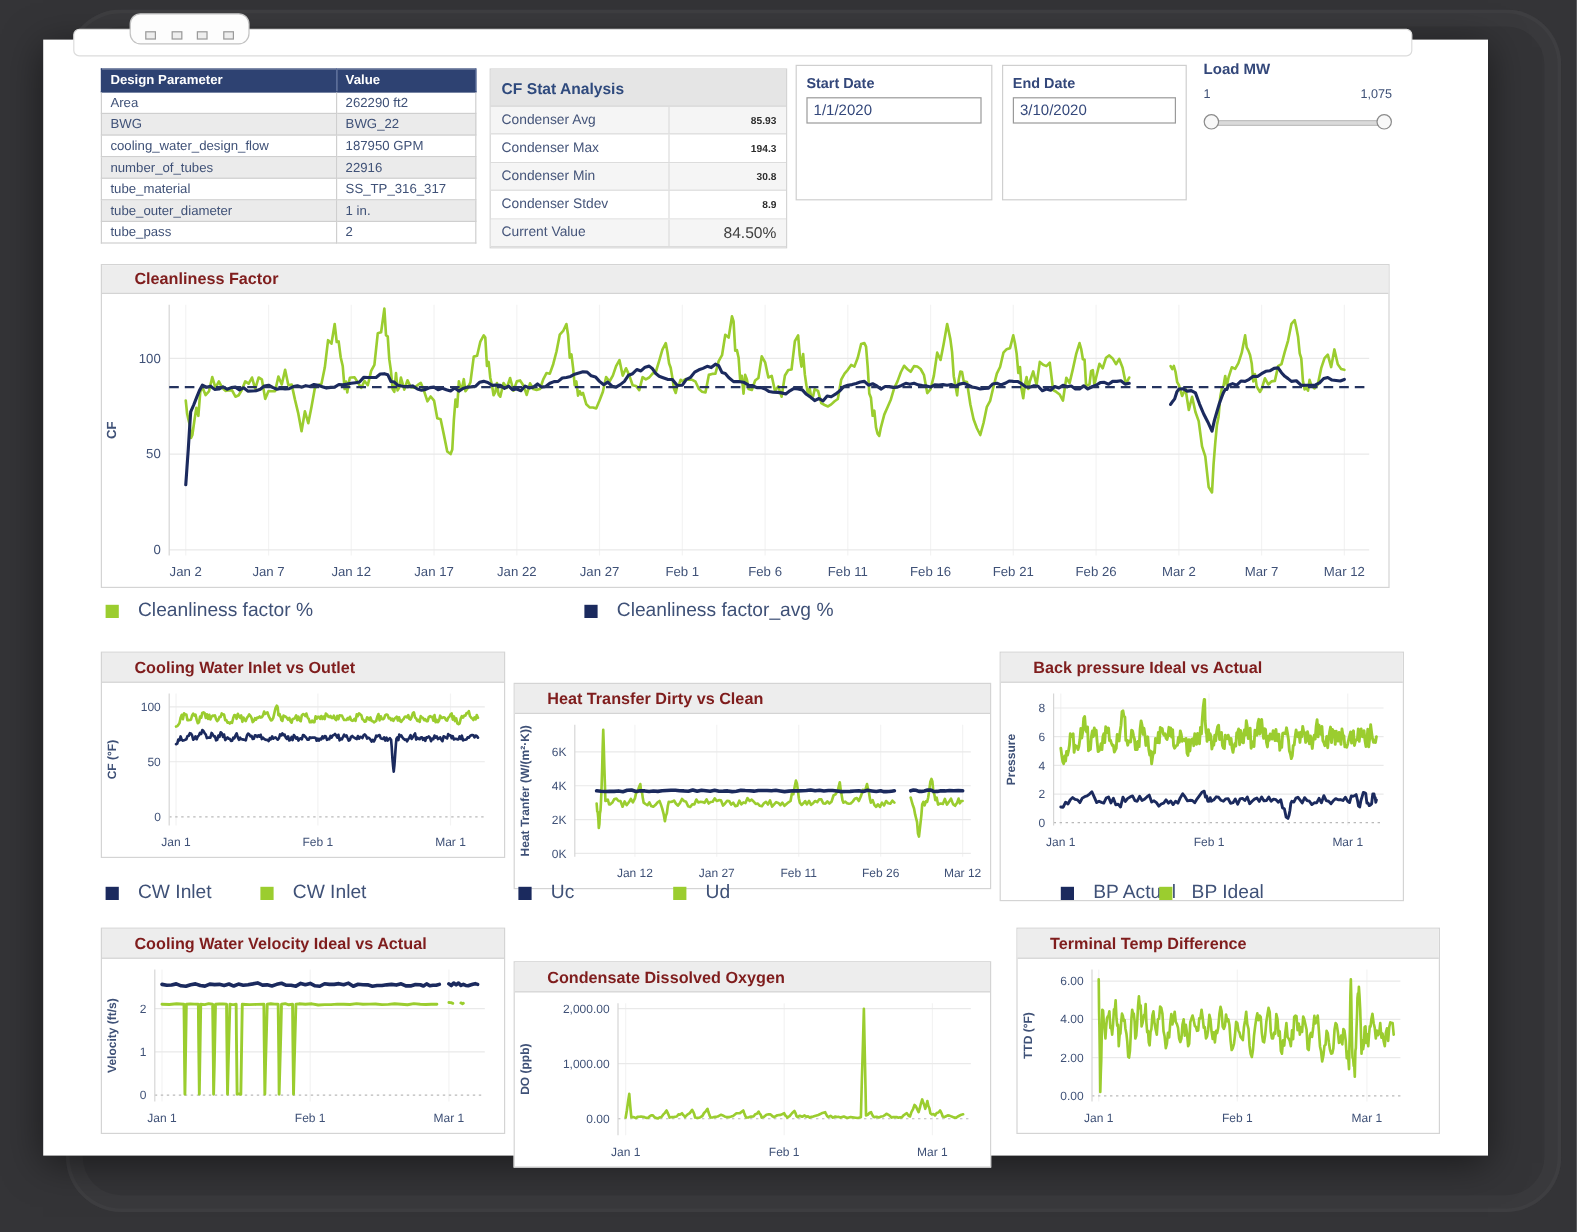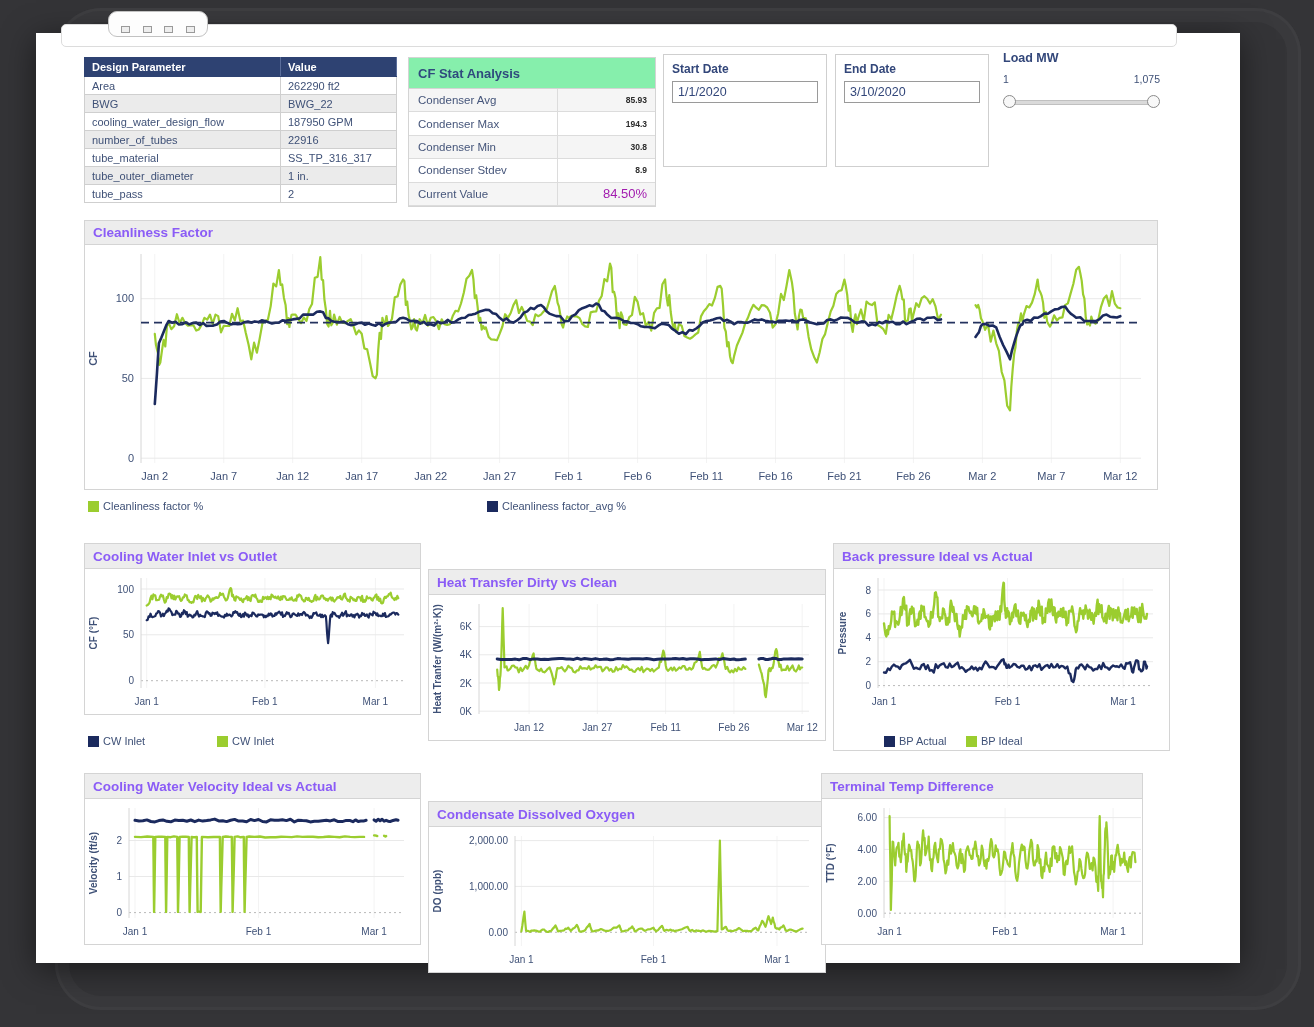--- a/index.html
+++ b/index.html
@@ -14,47 +14,47 @@
   .topbar-pill{position:absolute;left:46px;top:-14px;width:100px;height:26px;border:1px solid #c2c2c2;border-radius:9px;background:#fdfdfd;display:flex;align-items:flex-end;justify-content:space-evenly;padding-bottom:3px}
   .topbar-pill .sq{width:9px;height:7px;border:1px solid #9a9a9a;background:#eee}
   
   .design-table{position:absolute;left:48px;top:24px;width:313px;border-collapse:collapse;font-size:11px;color:#3f5177}
   .design-table th{background:#2e4272;color:#fff;text-align:left;font-size:11px;padding:3px 7px;border:1px solid #2e4272;border-right-color:#5a6d9a}
   .design-table td{padding:2.5px 7px;border:1px solid #cfcfcf}
   .design-table tr:nth-child(even) td{background:#ebebeb}
   .design-table td:first-child{width:196px}
   
   .cfstat{position:absolute;left:372px;top:24px;width:248px;height:150px;border:1px solid #d4d4d4;background:#fff}
-  .cfstat .cfstat-title{height:31px;background:#86efac;border-bottom:1px solid #d4d4d4;font-size:13px;font-weight:bold;color:#2f4a7d;display:flex;align-items:center;padding-left:9px}
+  .cfstat .cfstat-title{height:31px;background:#e5e5e5;border-bottom:1px solid #d4d4d4;font-size:13px;font-weight:bold;color:#2f4a7d;display:flex;align-items:center;padding-left:9px}
   .cfstat-row{display:flex;align-items:center;height:23.4px;border-bottom:1px solid #dcdcdc;font-size:11.5px;color:#45557a}
   .cfstat-row:nth-child(odd){background:#f5f5f5}
   .cfstat-row .lbl{flex:0 0 60%;padding-left:9px}
   .cfstat-row .val{flex:1;padding-right:8px;font-weight:bold;font-size:8.5px;color:#2b2b2b;border-left:1px solid #dcdcdc;height:100%;display:flex;align-items:center;justify-content:flex-end}
-  .cfstat-row.large .val{font-size:13px;font-weight:normal;color:#a21caf}
+  .cfstat-row.large .val{font-size:13px;font-weight:normal;color:#404040}
   
   .datecard{position:absolute;top:21px;height:113px;border:1px solid #cfcfcf;background:#fff;padding:7px 8px}
   .datecard .dlabel{font-size:12px;font-weight:bold;color:#33477a;margin-bottom:5px}
   .datecard input{width:100%;height:22px;border:1px solid #9a9a9a;font-size:12.5px;color:#33477a;padding-left:5px;font-family:"Liberation Sans",sans-serif}
   
   .loadmw{position:absolute;left:967px;top:18px;width:157px}
   .loadmw .dlabel{font-size:12.5px;font-weight:bold;color:#33477a}
   .mwrange{display:flex;justify-content:space-between;font-size:10.5px;color:#3f5177;margin-top:8px}
   .slider{position:relative;margin-top:10px;height:14px}
   .slider .track{position:absolute;left:4px;right:4px;top:5px;height:5px;background:#dadada;border:1px solid #c0c0c0;border-radius:3px}
   .slider .handle{position:absolute;top:0;width:13px;height:13px;border-radius:50%;background:#f8f8f8;border:1.5px solid #8a8a8a}
   .slider .handle.left{left:0}
   .slider .handle.right{right:0}
   
   .card{position:absolute;border:1px solid #d4d4d4;background:#fff}
-  .card .titlebar{height:24px;background:#ededed;border-bottom:1px solid #d4d4d4;display:flex;align-items:center;padding-left:8px;font-size:13.5px;font-weight:bold;color:#8b5cf6}
+  .card .titlebar{height:24px;background:#ededed;border-bottom:1px solid #d4d4d4;display:flex;align-items:center;padding-left:27px;font-size:13.5px;font-weight:bold;color:#7f1d1d}
   .card.small .titlebar{height:25px}
   .plot{position:absolute;left:0;right:0;bottom:0;top:24px}
   .card.small .plot{top:25px}
   .legend-row{position:absolute;height:16px}
-  .legend-item{position:absolute;display:flex;align-items:center;gap:4px;font-size:11px;color:#3f5177;white-space:nowrap}
+  .legend-item{position:absolute;display:flex;align-items:center;gap:16px;font-size:16px;color:#3f5177;white-space:nowrap}
   .chip{width:11px;height:11px;flex:0 0 11px}
   svg text{font-family:"Liberation Sans",sans-serif}
 </style>
 </head>
 <body>
 
 <div class="frame-hint"></div>
 <div class="page">
 
   <div class="topbar">
@@ -263,20 +263,30 @@
           <text x="100.1" y="136" text-anchor="middle" font-size="10" fill="#3f5177">Jan 12</text>
           <text x="168.3" y="136" text-anchor="middle" font-size="10" fill="#3f5177">Jan 27</text>
           <text x="236.6" y="136" text-anchor="middle" font-size="10" fill="#3f5177">Feb 11</text>
           <text x="304.9" y="136" text-anchor="middle" font-size="10" fill="#3f5177">Feb 26</text>
           <text x="373.2" y="136" text-anchor="middle" font-size="10" fill="#3f5177">Mar 12</text>
           <text x="12" y="64.0" transform="rotate(-90 12 64.0)" text-anchor="middle" font-size="10" font-weight="bold" fill="#3f5177">Heat Tranfer (W/(m²·K))</text>
           <path d="M68.2,74.6L68.7,81.2L69.1,81.7L69.6,87.5L70.0,95.0L70.5,91.7L70.9,83.2L71.4,80.5L71.8,73.9L72.3,61.7L72.8,45.4L73.2,29.2L73.7,13.2L74.1,25.3L74.6,43.5L75.0,55.7L75.5,72.5L76.5,72.1L77.5,71.3L78.6,75.4L79.6,75.3L81.3,73.8L83.0,70.8L84.7,70.5L86.4,72.5L88.1,72.6L89.8,77.3L91.5,72.9L93.2,76.0L94.9,73.8L96.7,70.8L98.4,73.7L100.1,70.3L101.2,65.3L102.3,65.1L103.5,61.0L104.6,58.4L105.3,65.0L106.0,65.1L106.7,70.3L107.4,73.9L108.9,75.0L110.5,76.0L112.1,73.7L113.7,76.7L115.4,77.3L117.1,75.9L118.8,73.8L120.6,72.5L121.7,75.3L122.8,78.6L124.0,83.2L125.1,89.4L125.9,84.9L126.7,82.8L127.5,76.8L128.3,73.2L129.8,73.3L131.2,73.0L132.7,72.1L134.2,74.6L135.9,76.4L137.6,74.3L139.3,70.8L141.0,72.5L142.7,73.1L144.4,76.8L146.2,77.5L147.9,75.3L149.6,75.3L151.3,71.3L153.0,73.7L154.7,73.2L156.4,73.3L158.1,74.0L159.8,71.2L161.5,74.6L163.2,73.3L164.9,73.1L166.6,70.3L168.3,72.5L170.1,71.8L171.8,71.9L173.5,76.3L175.2,74.6L176.9,72.4L178.6,72.5L180.3,75.5L182.0,73.9L183.7,76.8L185.4,76.4L187.1,72.2L188.8,75.3L190.5,73.7L192.2,74.2L193.9,70.1L195.7,72.5L197.4,71.3L199.1,73.0L200.8,75.0L202.5,74.6L204.2,76.5L205.9,76.8L207.6,74.4L209.3,73.2L211.0,75.4L212.7,72.0L214.4,77.1L216.1,75.3L217.8,73.5L219.6,74.1L221.3,76.0L223.0,73.9L224.7,76.5L226.4,75.0L228.1,73.6L229.8,72.5L230.9,66.3L232.1,66.8L233.2,60.9L234.3,55.5L235.1,57.9L235.9,63.4L236.7,70.2L237.5,73.9L239.0,75.8L240.5,74.4L242.0,72.6L243.4,75.3L245.2,72.4L246.9,75.7L248.6,74.3L250.3,72.5L252.0,73.5L253.7,71.0L255.4,71.1L257.1,74.6L258.8,74.7L260.5,72.8L262.2,74.6L263.9,73.2L265.6,67.9L267.3,66.9L269.1,64.0L270.8,56.9L271.6,63.2L272.4,67.7L273.1,72.1L273.9,73.9L275.4,73.0L276.9,74.4L278.4,74.8L279.9,74.6L281.6,73.0L283.3,70.7L285.0,70.0L286.7,72.5L288.4,68.6L290.1,63.2L291.8,64.4L293.5,58.4L294.3,62.4L295.1,65.2L295.9,70.5L296.7,73.9L298.2,71.8L299.7,75.9L301.1,77.4L302.6,75.3L304.3,77.4L306.0,73.9L307.7,76.2L309.4,72.5L311.2,74.4L312.9,74.7L314.6,72.2L316.3,73.9M329.9,69.6L330.8,72.9L331.8,76.3L332.7,78.7L333.6,83.7L334.4,86.9L335.2,89.9L336.0,99.7L336.8,102.1L337.4,96.9L338.1,90.8L338.8,84.4L339.5,75.3L340.5,73.2L341.5,76.2L342.6,72.8L343.6,73.2L344.5,69.6L345.4,63.2L346.3,56.4L347.2,54.1L348.0,56.3L348.8,64.9L349.6,66.8L350.4,71.8L351.6,69.7L352.7,75.5L353.8,74.9L355.0,74.6L356.7,75.0L358.4,70.8L360.1,75.5L361.8,73.2L363.5,70.5L365.2,75.1L366.9,76.5L368.6,73.9L369.8,70.5L370.9,74.4L372.0,72.6L373.2,72.5" fill="none" stroke="#9bcd2f" stroke-width="2.2" stroke-linejoin="round" stroke-linecap="round"></path>
           <path d="M68.2,64.0L71.8,64.4L75.5,64.6L79.1,64.5L82.8,64.5L86.4,64.1L90.1,64.8L93.7,63.6L97.3,63.4L101.0,64.6L104.6,63.9L108.3,64.1L111.9,64.6L115.5,64.2L119.2,64.5L122.8,64.0L126.5,63.8L130.1,63.6L133.8,63.6L137.4,64.0L141.0,64.1L144.7,64.4L148.3,63.3L152.0,64.4L155.6,63.5L159.2,63.9L162.9,64.4L166.5,63.6L170.2,64.4L173.8,64.3L177.4,64.1L181.1,64.7L184.7,64.4L188.4,63.6L192.0,63.8L195.7,63.9L199.3,64.3L202.9,63.7L206.6,63.8L210.2,63.7L213.9,64.0L217.5,63.5L221.1,64.1L224.8,64.7L228.4,64.3L232.1,64.0L235.7,64.1L239.4,63.9L243.0,63.8L246.6,63.4L250.3,63.9L253.9,63.6L257.6,64.2L261.2,63.8L264.8,63.7L268.5,64.1L272.1,64.7L275.8,64.6L279.4,64.5L283.0,64.2L286.7,63.9L290.3,64.6L294.0,63.6L297.6,64.1L301.3,64.6L304.9,64.0L307.2,64.7L309.4,64.7L311.7,64.6L314.0,64.3L316.3,64.0M329.9,64.0L332.2,63.4L334.5,63.6L336.8,64.5L339.0,64.5L341.3,64.1L344.0,63.3L346.8,63.4L349.5,64.6L352.2,64.5L355.0,63.9L358.6,64.1L362.2,63.8L365.9,63.9L369.5,63.7L373.2,64.0" fill="none" stroke="#1b2a5e" stroke-width="3" stroke-linejoin="round" stroke-linecap="round"></path>
         </svg></div>
   </div>
+  <div class="legend-row" style="left:392px;top:702px;width:398px">
+      <span class="legend-item" style="left: 4px;">
+        <span class="chip" style="background: rgb(27, 42, 94);"></span>
+        <span>Uc</span>
+      </span>
+      <span class="legend-item" style="left: 133px;">
+        <span class="chip" style="background: rgb(155, 205, 47);"></span>
+        <span>Ud</span>
+      </span>
+    </div>
 
   <div class="card small" style="left:797px;top:510px;width:337px;height:208px">
     <div class="titlebar">Back pressure Ideal vs Actual</div>
     <div class="plot"><svg width="335" height="145" viewBox="0 0 335 145" xmlns="http://www.w3.org/2000/svg">
           <line x1="50.0" y1="9" x2="50.0" y2="119" stroke="#f3f3f3" stroke-width="1"></line>
           <line x1="173.5" y1="9" x2="173.5" y2="119" stroke="#f3f3f3" stroke-width="1"></line>
           <line x1="289.1" y1="9" x2="289.1" y2="119" stroke="#f3f3f3" stroke-width="1"></line>
           <line x1="44" y1="116.6" x2="319" y2="116.6" stroke="#b9b9b9" stroke-width="1" stroke-dasharray="2 3"></line>
           <line x1="44" y1="92.7" x2="319" y2="92.7" stroke="#e9e9e9" stroke-width="1"></line>
           <line x1="44" y1="68.8" x2="319" y2="68.8" stroke="#e9e9e9" stroke-width="1"></line>
@@ -343,21 +353,21 @@
           <text x="79" y="62.9" text-anchor="end" font-size="10" fill="#3f5177">1,000.00</text>
           <text x="79" y="17.1" text-anchor="end" font-size="10" fill="#3f5177">2,000.00</text>
           <text x="92.4" y="136" text-anchor="middle" font-size="10" fill="#3f5177">Jan 1</text>
           <text x="224.5" y="136" text-anchor="middle" font-size="10" fill="#3f5177">Feb 1</text>
           <text x="348.0" y="136" text-anchor="middle" font-size="10" fill="#3f5177">Mar 1</text>
           <text x="12" y="64.0" transform="rotate(-90 12 64.0)" text-anchor="middle" font-size="10" font-weight="bold" fill="#3f5177">DO (ppb)</text>
           <path d="M92.4,104.3L93.4,98.2L94.4,90.8L95.4,84.6L95.9,91.2L96.5,97.8L97.1,103.9L98.4,103.8L99.6,104.1L100.9,104.8L102.3,103.6L103.8,103.6L105.2,103.4L106.6,103.6L108.0,103.9L109.4,104.6L110.9,104.7L112.3,103.4L113.7,102.5L115.1,102.5L116.5,104.1L118.0,104.8L119.4,105.0L120.8,104.0L122.2,103.9L123.6,101.9L125.1,100.4L126.5,98.4L127.3,100.2L128.2,102.2L129.0,104.3L131.0,103.9L133.0,103.7L135.0,103.4L136.4,101.7L137.8,101.8L139.3,100.7L140.1,102.0L141.0,102.6L141.8,103.9L143.8,101.8L145.8,100.6L147.8,97.9L148.6,99.3L149.5,101.4L150.3,104.3L152.3,104.6L154.3,104.2L156.3,103.0L157.7,100.5L159.1,99.1L160.6,97.0L161.4,99.9L162.3,102.5L163.1,104.3L165.1,104.1L167.1,103.7L169.1,103.4L170.5,102.7L171.9,102.0L173.3,102.5L174.8,103.4L176.2,103.8L177.6,103.9L179.0,103.9L180.4,103.5L181.9,103.0L184.7,100.7L187.6,100.6L190.4,98.4L191.2,100.7L192.1,103.0L192.9,104.3L194.9,104.1L196.9,103.5L198.9,103.4L200.3,101.6L201.8,101.2L203.2,99.3L204.0,101.0L204.9,101.9L205.7,104.3L207.7,103.7L209.7,102.0L211.7,101.6L213.1,101.6L214.5,103.0L216.0,103.9L218.8,102.4L221.6,102.1L224.5,100.7L225.3,102.5L226.2,103.1L227.0,104.3L229.0,103.1L231.0,100.7L233.0,98.8L233.9,100.5L234.7,103.0L235.6,103.9L237.5,102.8L239.5,103.6L241.5,102.5L242.9,103.7L244.4,103.3L245.8,104.3L247.2,103.6L248.6,103.5L250.0,103.0L252.9,102.2L255.7,100.8L258.6,99.8L259.4,101.5L260.3,103.1L261.1,103.9L263.1,102.9L265.1,104.4L267.1,103.4L268.5,103.8L269.9,103.7L271.3,104.3L274.2,103.4L277.0,104.7L279.9,103.9L282.7,104.2L285.6,104.7L288.4,104.1L289.2,73.6L290.1,43.8L290.9,13.6L291.5,43.7L292.1,72.2L292.7,102.5L294.1,102.0L295.5,100.5L296.9,99.8L297.8,101.9L298.6,103.3L299.5,103.9L301.5,103.6L303.4,104.2L305.4,103.4L306.9,103.2L308.3,102.3L309.7,101.1L311.1,101.8L312.5,102.8L314.0,104.3L315.4,103.8L316.8,103.9L318.2,103.9L319.6,104.4L321.1,104.0L322.5,104.1L323.9,102.5L325.3,101.5L326.7,100.7L327.6,101.9L328.4,103.1L329.3,103.4L330.6,99.6L331.9,97.2L333.1,93.8L334.3,95.1L335.4,97.5L336.5,99.8L337.5,96.5L338.5,92.4L339.5,89.2L340.4,92.0L341.2,93.9L342.1,97.0L342.6,94.8L343.2,93.2L343.8,90.6L344.6,94.4L345.5,96.6L346.3,100.7L347.6,101.7L348.9,101.4L350.2,102.5L351.6,100.5L353.0,100.1L354.4,98.4L355.1,99.6L355.9,101.4L356.6,103.4L358.0,103.9L359.4,103.2L360.8,102.5L362.2,102.7L363.7,103.3L365.1,103.9L366.5,104.4L367.9,104.3L369.3,103.4L370.8,102.6L372.2,101.9L373.6,101.6" fill="none" stroke="#9bcd2f" stroke-width="2.2" stroke-linejoin="round" stroke-linecap="round"></path>
         </svg></div>
   </div>
 
-  <div class="card small" style="left:785px;top:740px;width:322px;height:172px">
+  <div class="card small" style="left:811px;top:740px;width:353px;height:172px">
     <div class="titlebar">Terminal Temp Difference</div>
     <div class="plot"><svg width="335" height="145" viewBox="0 0 335 145" xmlns="http://www.w3.org/2000/svg">
           <line x1="67.6" y1="9" x2="67.6" y2="119" stroke="#f3f3f3" stroke-width="1"></line>
           <line x1="183.1" y1="9" x2="183.1" y2="119" stroke="#f3f3f3" stroke-width="1"></line>
           <line x1="291.1" y1="9" x2="291.1" y2="119" stroke="#f3f3f3" stroke-width="1"></line>
           <line x1="62" y1="114.2" x2="319" y2="114.2" stroke="#b9b9b9" stroke-width="1" stroke-dasharray="2 3"></line>
           <line x1="62" y1="82.3" x2="319" y2="82.3" stroke="#e9e9e9" stroke-width="1"></line>
           <line x1="62" y1="50.4" x2="319" y2="50.4" stroke="#e9e9e9" stroke-width="1"></line>
           <line x1="62" y1="18.6" x2="319" y2="18.6" stroke="#e9e9e9" stroke-width="1"></line>
           <line x1="62" y1="9" x2="62" y2="119" stroke="#d6d6d6" stroke-width="1"></line>

